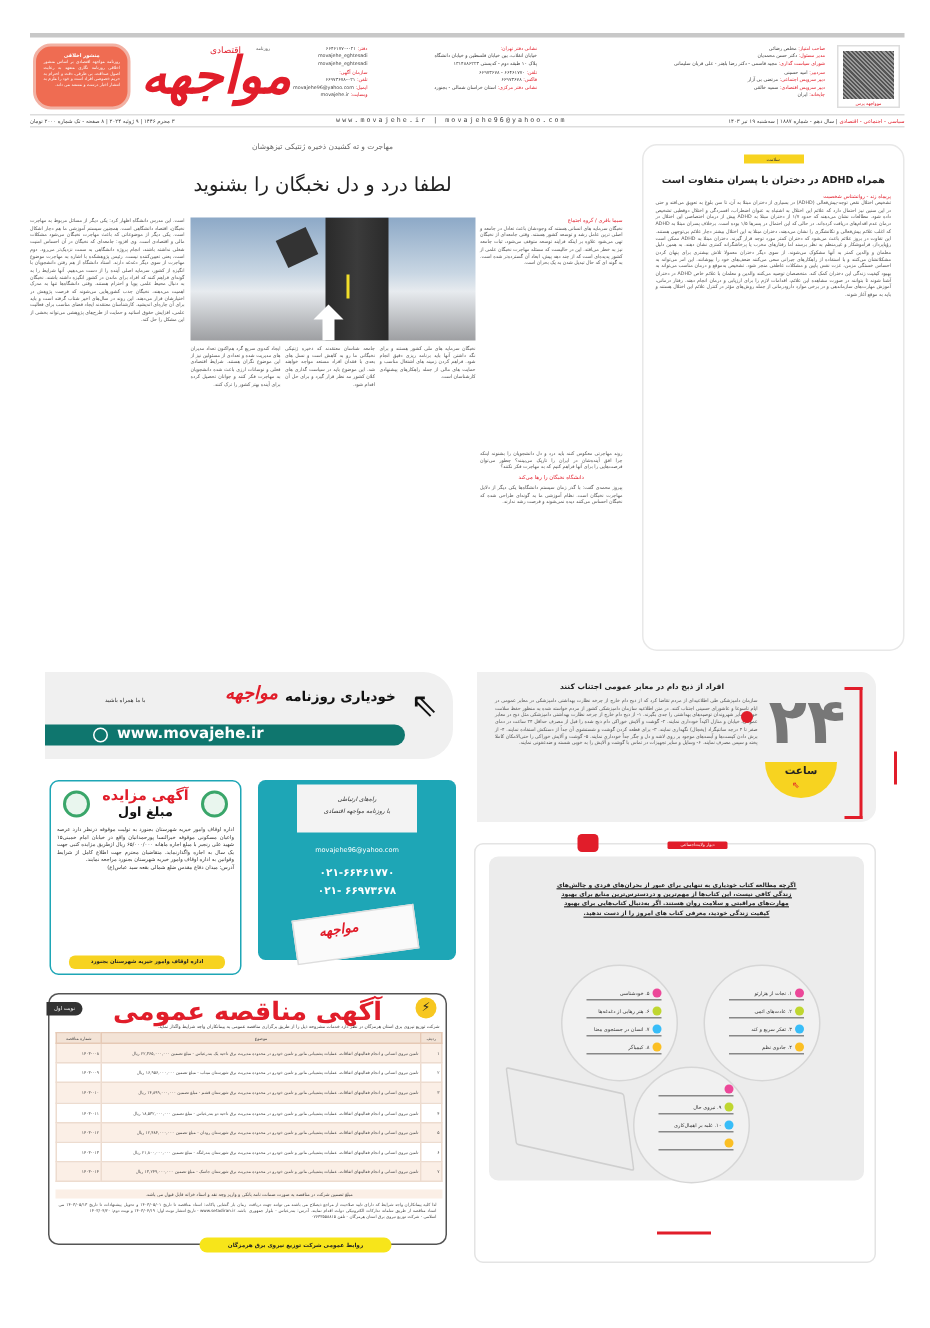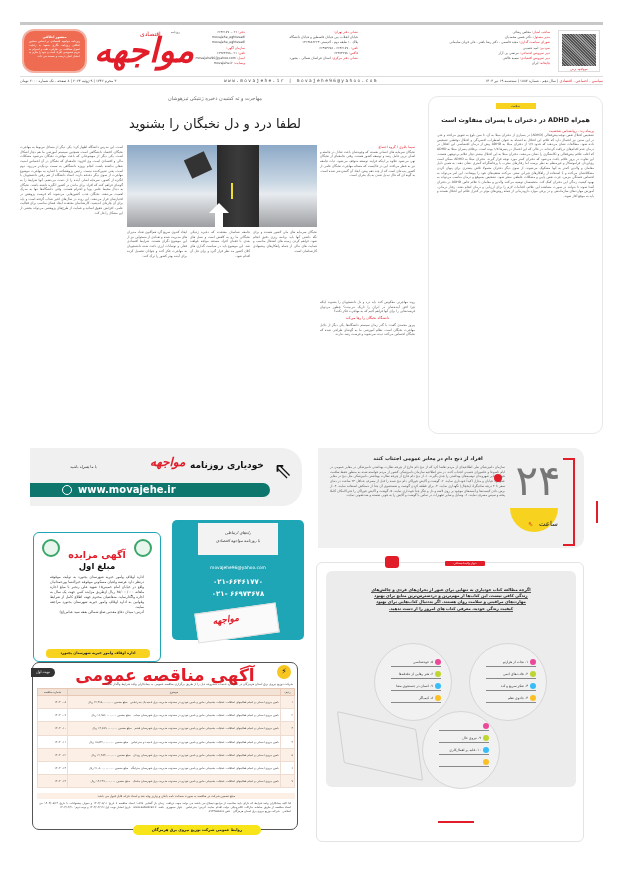--- a/index.html
+++ b/index.html
@@ -53,35 +53,35 @@
 #sitead .t2{position:absolute;left:40px;top:16px;font-size:3.8px;color:#333;}
 #sitead .logo{position:absolute;left:120px;top:7px;font-family:"DejaVu Serif",serif;font-size:12px;font-weight:bold;color:#e11d2a;font-style:italic;}
 #sitead .bar{position:absolute;left:0;top:35px;width:240px;height:14px;background:#0f766e;border-radius:0 8px 8px 0;color:#fff;font-size:10px;font-weight:bold;direction:ltr;padding-left:48px;line-height:14px;}
 #sitead .bar .globe{position:absolute;left:32px;top:2px;width:10px;height:10px;border:1.2px solid #fff;border-radius:50%;}
 #sitead .cursor{position:absolute;right:10px;top:10px;font-size:22px;color:#111;}
 
 #h24{left:318px;top:448px;width:266px;height:100px;background:#f0f0f0;border-radius:0 10px 10px 0;}
 #h24 .title{position:absolute;left:20px;top:7px;width:180px;font-size:5px;font-weight:bold;color:#222;text-align:center;}
 #h24 .body{position:absolute;left:12px;top:17px;width:175px;font-size:3.2px;line-height:4.7px;color:#555;text-align:justify;}
 #h24 .bicon{position:absolute;left:176px;top:26px;width:8px;height:8px;border-radius:50%;background:#e11d2a;}
-#h24 .num{position:absolute;left:190px;top:10px;width:60px;text-align:center;font-size:42px;font-weight:normal;color:#777;line-height:46px;}
+#h24 .num{position:absolute;left:190px;top:10px;width:60px;text-align:center;font-size:42px;font-weight:bold;color:#777;line-height:46px;}
 #h24 .half{position:absolute;left:192px;top:60px;width:48px;height:24px;background:#f7d320;border-radius:0 0 24px 24px;}
-#h24 .saat{position:absolute;left:192px;top:72px;width:48px;text-align:right;font-size:7px;font-weight:normal;color:#222;}
+#h24 .saat{position:absolute;left:192px;top:62px;width:48px;text-align:center;font-size:7px;font-weight:bold;color:#222;}
 #h24 .arr{position:absolute;left:210px;top:72px;font-size:6px;color:#e11d2a;}
 #h24 .bracket{position:absolute;left:245px;top:10px;width:12px;height:88px;border:2px solid #e11d2a;border-left:none;}
 #h24 .tick{position:absolute;left:278px;top:53px;width:2px;height:22px;background:#e11d2a;}
 
 #contact{left:172px;top:520px;width:132px;height:120px;background:#1ea6b6;border-radius:5px;}
 #contact .card{position:absolute;left:26px;top:3px;width:80px;height:32px;background:#f3f3f3;font-family:"DejaVu Serif",serif;font-size:4px;color:#333;text-align:center;line-height:8px;padding-top:6px;font-style:italic;}
 #contact .mail{position:absolute;left:0;top:45px;width:132px;text-align:center;font-size:4.4px;color:#fff;}
 #contact .ph{position:absolute;left:0;width:132px;text-align:center;font-size:7px;font-weight:bold;color:#fff;direction:ltr;letter-spacing:0.8px;}
 #contact .paper{position:absolute;left:24px;top:88px;width:82px;height:30px;background:#fafafa;transform:rotate(-8deg);border:1px solid #ddd;}
 #contact .paper span{position:absolute;left:16px;top:4px;font-family:"DejaVu Serif",serif;font-size:9px;color:#e11d2a;font-weight:bold;font-style:italic;}
 
-#auction{left:33px;top:520px;width:128px;height:130px;border:1px solid #1ea6b6;border-radius:6px;padding:16px;margin-top:12px;}
+#auction{left:33px;top:520px;width:128px;height:130px;border:1px solid #1ea6b6;border-radius:6px;padding:4px;}
 #auction .t1{text-align:center;font-size:9.5px;font-weight:bold;color:#e11d2a;line-height:12px;}
 #auction .t2{text-align:center;font-size:8.5px;font-weight:bold;color:#111;line-height:11px;}
 #auction .emb{position:absolute;top:6px;width:18px;height:18px;border-radius:50%;border:2px solid #3aa66a;background:#e9f6ee;}
 #auction .body{font-size:3.5px;line-height:5px;color:#333;text-align:justify;margin-top:3px;}
 #auction .foot{position:absolute;left:12px;bottom:3px;width:104px;height:9px;background:#f7d320;border-radius:4px;font-size:3.6px;font-weight:bold;text-align:center;line-height:9px;color:#222;}
 
 #tender{left:32px;top:662px;width:266px;height:168px;border:1.5px solid #555;border-radius:7px;}
 #tender .title{position:absolute;left:0;width:100%;top:2px;text-align:center;font-size:17px;font-weight:bold;color:#e11d2a;}
 #tender .nobat{position:absolute;left:-2px;top:5px;width:24px;height:9px;background:#333;color:#fff;font-size:3.6px;text-align:center;line-height:9px;border-radius:0 5px 5px 0;}
 #tender .emb{position:absolute;right:6px;top:2px;width:14px;height:14px;border-radius:50%;background:#f7c720;text-align:center;font-size:8px;line-height:14px;color:#222;}

